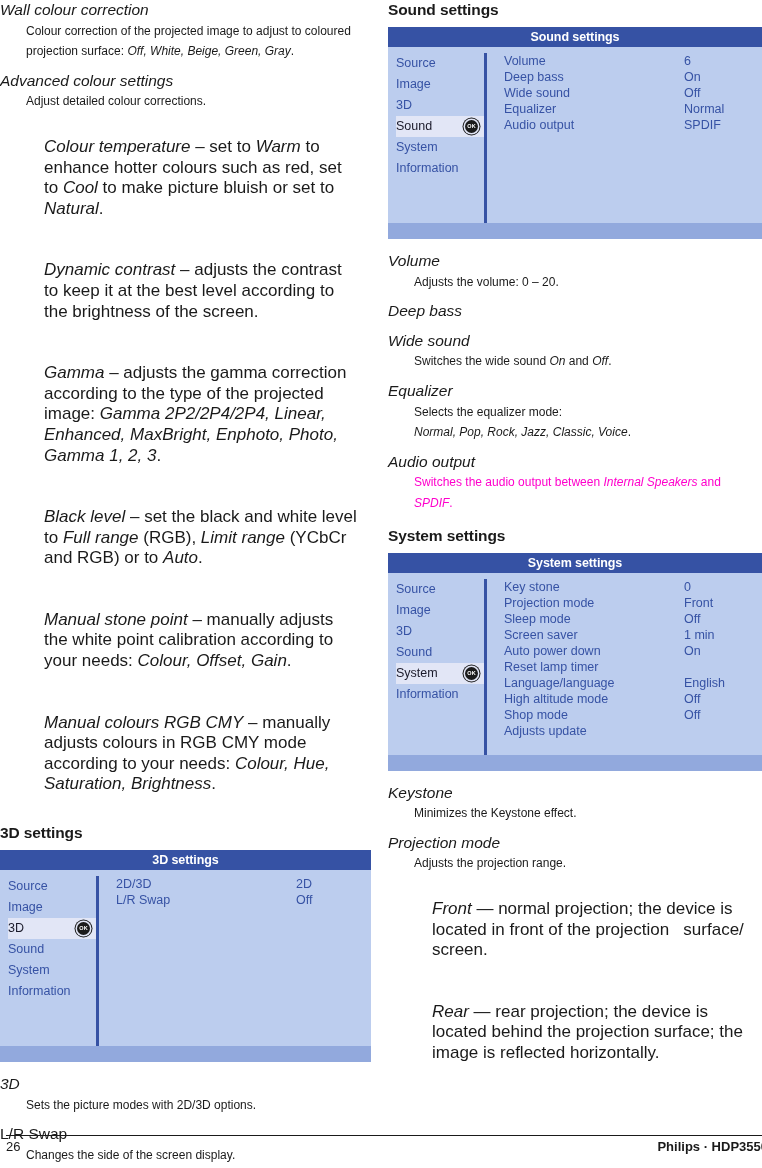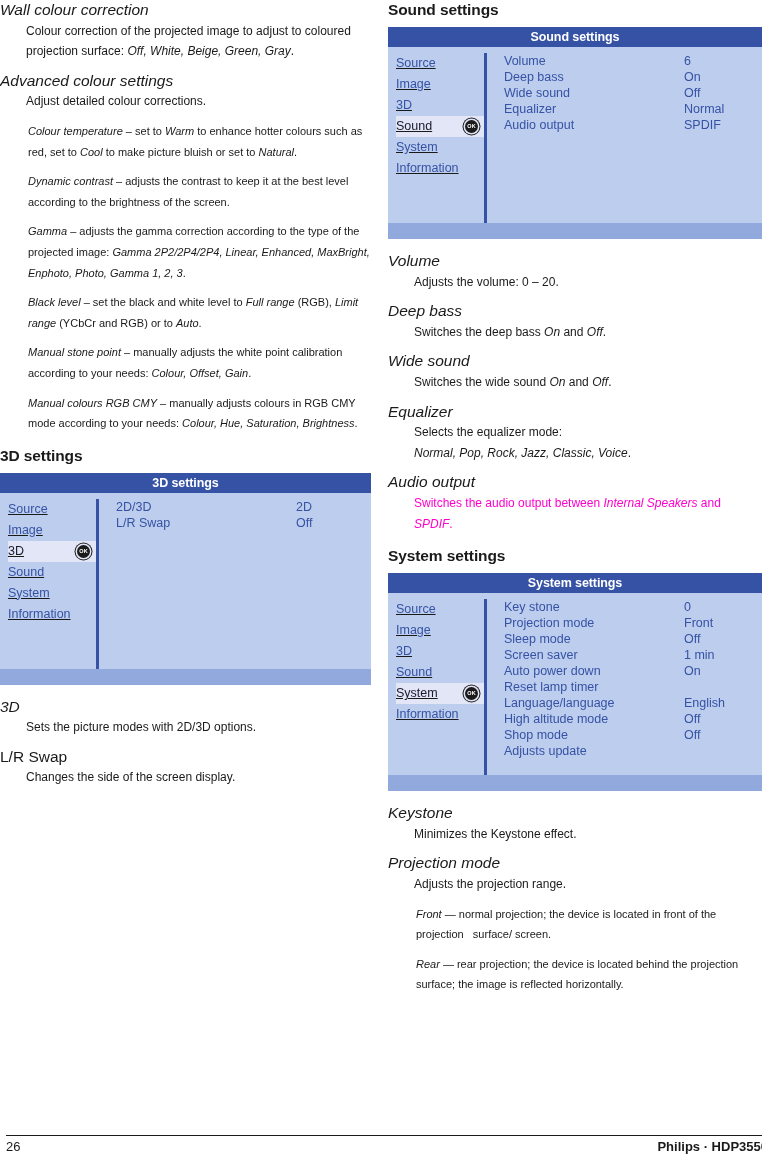--- a/index.html
+++ b/index.html
@@ -38,23 +38,23 @@
     padding: 0;
   }
   .term.upright { font-style: normal; }
   .desc {
     font-size: 12px;
     line-height: 20.6px;
     margin: 0 0 0 0;
     padding-left: 26px;
   }
   .sub {
-    font-size: 11px;
+    font-size: 17px;
     line-height: 20.6px;
-    margin: 0;
+    margin: 16px;
     padding-left: 28px;
   }
   .gap-sm { height: 9px; }
   .gap-md { height: 12px; }
   i, .it { font-style: italic; }
   .magenta { color: #ff00cc; }
 
   h2.section {
     font-size: 15.5px;
     font-weight: bold;
@@ -86,21 +86,20 @@
     display: flex;
     position: relative;
     padding-top: 6px;
   }
   .osd-nav {
     width: 96px;
     flex: 0 0 96px;
     padding-left: 8px;
     box-sizing: border-box;
     position: relative;
-    text-decoration: underline;
   }
   .osd-nav-item {
     color: #3652a4;
     font-size: 12.5px;
     line-height: 21px;
     height: 21px;
     display: flex;
     align-items: center;
     justify-content: space-between;
     padding-right: 6px;
@@ -294,21 +293,20 @@
       </div>
       <div class="osd-foot"></div>
     </div>
 
     <div class="gap-md"></div>
     <div id="right-text-sound">
         <div class="term">Volume</div>
         <div class="desc">Adjusts the volume: 0 – 20.</div>
         <div class="gap-sm"></div>
         <div class="term">Deep bass</div>
-        <div class="desc">Switches the deep bass <i>On</i> and <i>Off</i>.</div>
         <div class="gap-sm"></div>
         <div class="term">Wide sound</div>
         <div class="desc">Switches the wide sound <i>On</i> and <i>Off</i>.</div>
         <div class="gap-sm"></div>
         <div class="term">Equalizer</div>
         <div class="desc">Selects the equalizer mode:<br><i>Normal, Pop, Rock, Jazz, Classic, Voice</i>.</div>
         <div class="gap-sm"></div>
         <div class="term">Audio output</div>
         <div class="desc"><span class="magenta">Switches the audio output between <i>Internal Speakers</i> and <i>SPDIF</i>.</span></div>
       </div>

